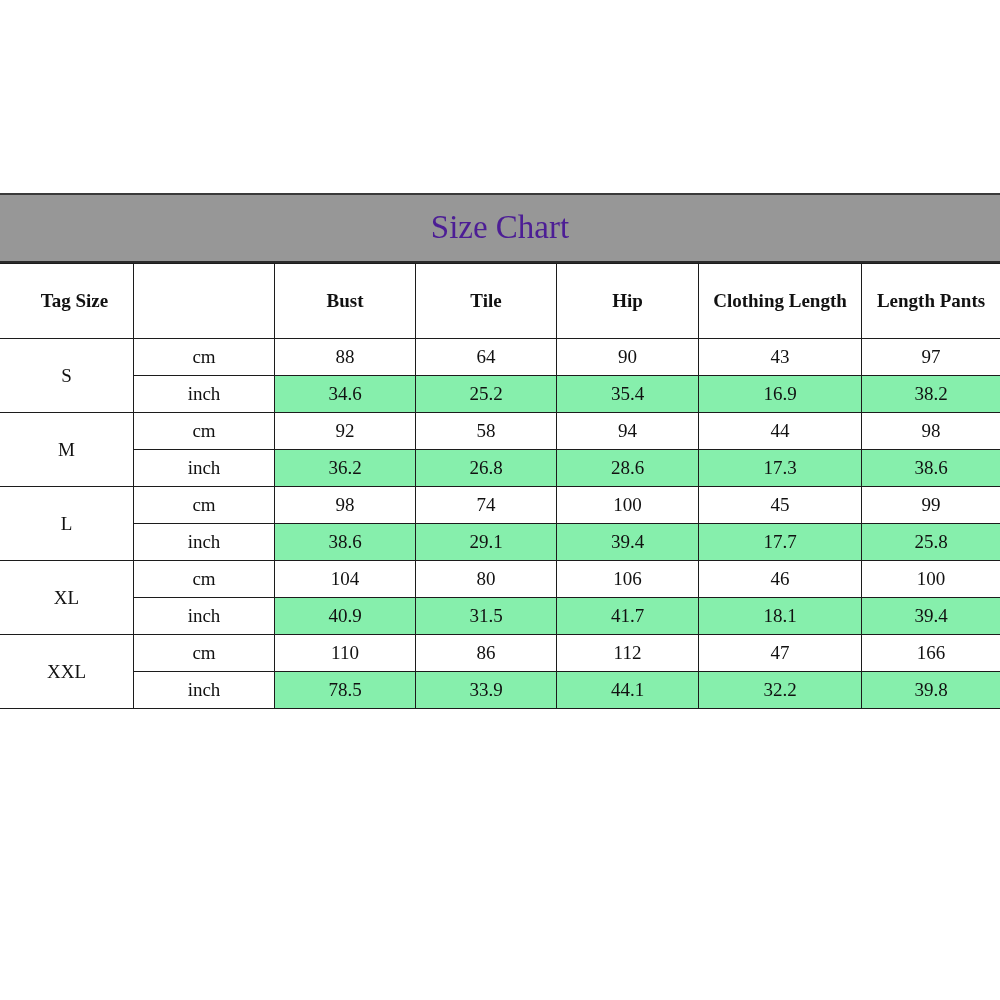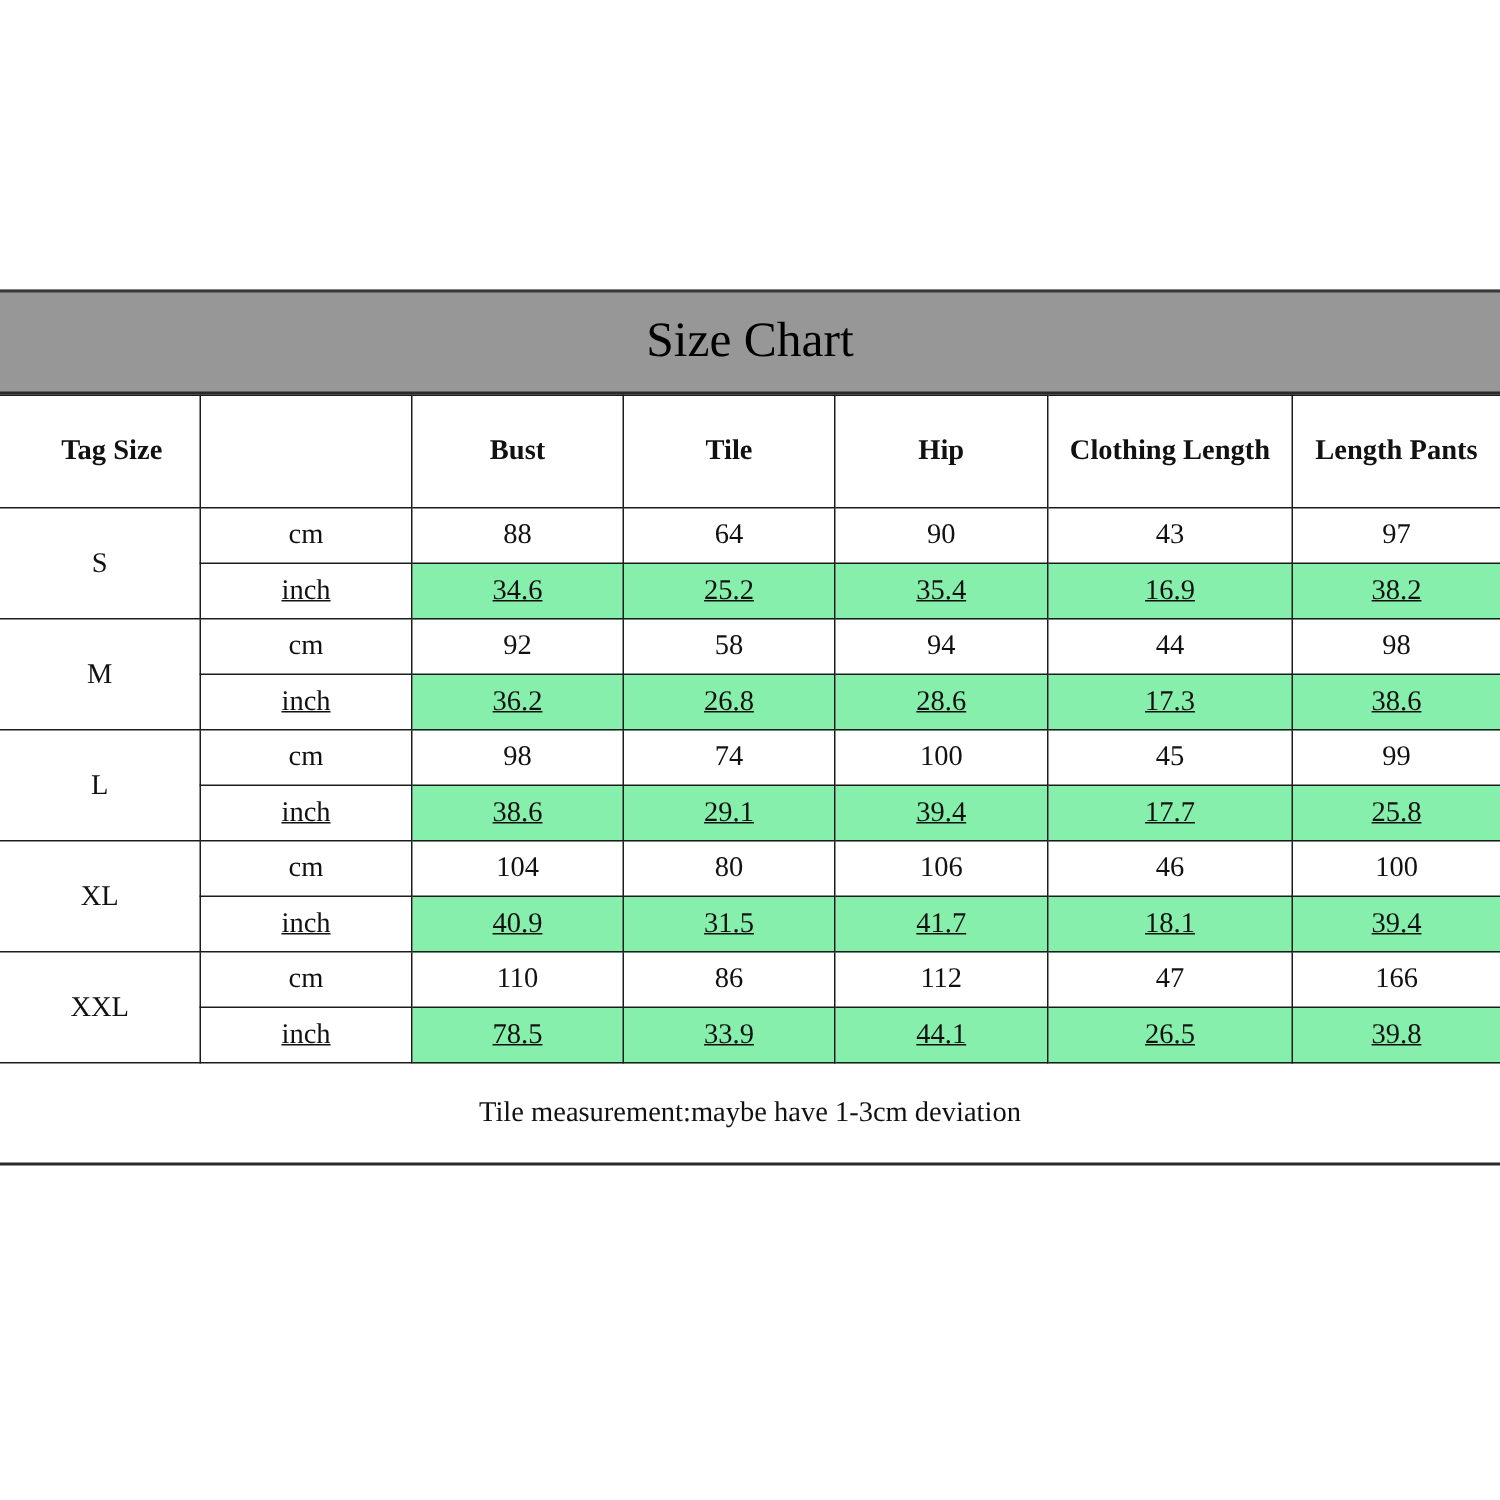--- a/index.html
+++ b/index.html
@@ -27,21 +27,21 @@
       border-top: 2px solid #3a3a3a;
       border-bottom: 2px solid #2a2a2a;
       display: flex;
       align-items: center;
       justify-content: center;
       box-sizing: border-box;
       height: 70px;
     }
     .title-bar span {
       font-size: 33px;
-      color: #000000;
+      color: #4c1d95;
       position: relative;
       top: -1px;
     }
     table.size-table {
       border-collapse: collapse;
       width: 1001px;
       table-layout: fixed;
       margin-left: -1px;
     }
     table.size-table td {
@@ -52,21 +52,21 @@
       font-size: 19px;
       box-sizing: border-box;
     }
     .hdr td {
       height: 75px;
       font-weight: bold;
       font-size: 18px;
     }
     .hdr td.tag { text-align: center; padding-left: 16px; }
     tr.cm td { height: 37px; }
-    tr.inch td { height: 37px; text-decoration: underline; }
+    tr.inch td { height: 37px; }
     td.shade { background: #86efac; }
     td.size-cell { font-size: 19px; }
     .footer-note {
       height: 68px;
       border-bottom: 2px solid #2a2a2a;
       display: flex;
       align-items: center;
       justify-content: center;
       font-size: 19px;
       box-sizing: border-box;
@@ -180,22 +180,19 @@
       <td>86</td>
       <td>112</td>
       <td>47</td>
       <td>166</td>
     </tr>
     <tr class="inch">
       <td>inch</td>
       <td class="shade">78.5</td>
       <td class="shade">33.9</td>
       <td class="shade">44.1</td>
-      <td class="shade">26.5</td>
+      <td class="shade">32.2</td>
       <td class="shade">39.8</td>
     </tr>
   </tbody>
     </table>
 
-  <div class="footer-note">
-    <span>Tile measurement:maybe have 1-3cm deviation</span>
-  </div>
 </div>
 
 </body></html>

